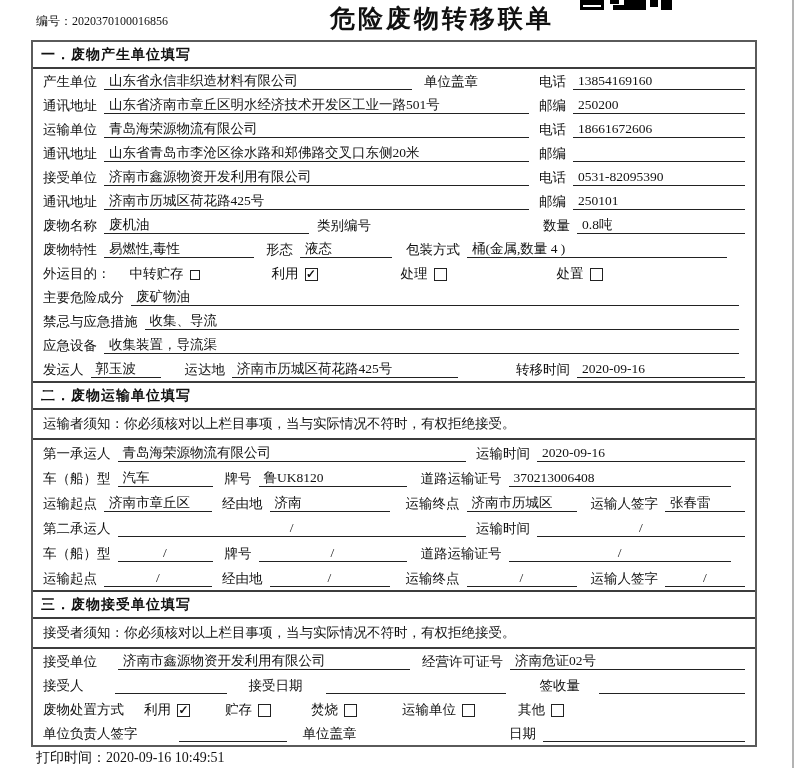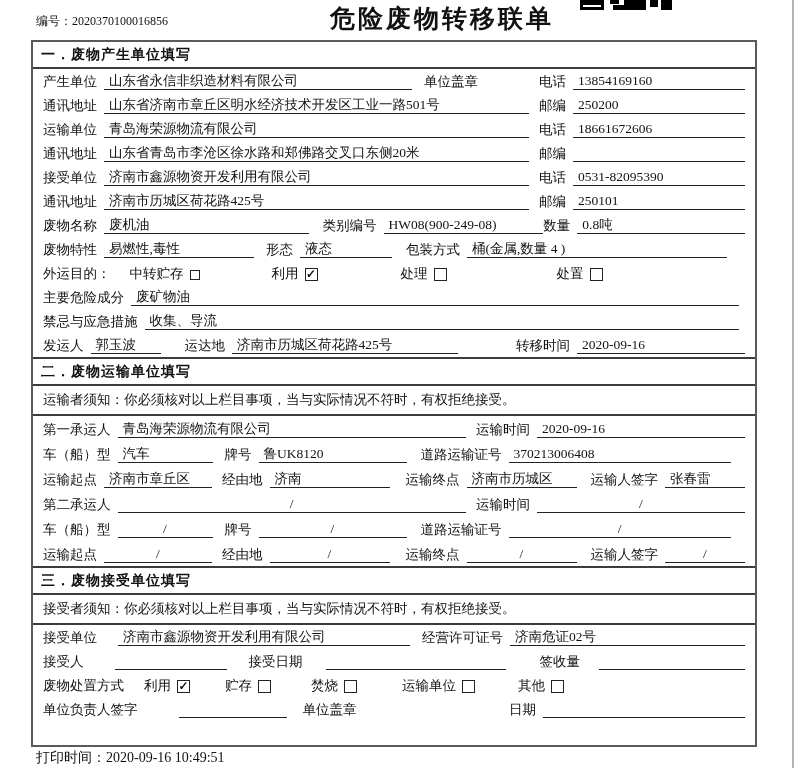--- a/index.html
+++ b/index.html
@@ -108,22 +108,21 @@
       <div class="row">
         <span class="lbl">通讯地址</span>
         <span class="val fl" style="margin-right:10px">济南市历城区荷花路425号</span>
         <span class="lbl">邮编</span>
         <span class="val" style="width:172px">250101</span>
       </div>
 
       <div class="row">
         <span class="lbl">废物名称</span>
         <span class="val" style="width:205px">废机油</span>
-        <span class="lbl" style="margin-left:14px">类别编号</span>
-        <span class="val" style="width:160px">HW08(900-249-08)</span>
+        <span class="lbl" style="margin-left:8px">类别编号</span>
         <span class="spacer"></span>
         <span class="lbl">数量</span>
         <span class="val" style="width:168px">0.8吨</span>
       </div>
 
       <div class="row">
         <span class="lbl">废物特性</span>
         <span class="val" style="width:150px">易燃性,毒性</span>
         <span class="lbl" style="margin-left:12px">形态</span>
         <span class="val" style="width:92px">液态</span>
@@ -154,20 +153,24 @@
       <div class="row">
         <span class="lbl">主要危险成分</span>
         <span class="val fl" style="margin-right:6px">废矿物油</span>
       </div>
 
       <div class="row">
         <span class="lbl">禁忌与应急措施</span>
         <span class="val fl" style="margin-right:6px">收集、导流</span>
       </div>
 
+      <div class="row">
+        <span class="lbl">应急设备</span>
+        <span class="val fl" style="margin-right:6px">收集装置，导流渠</span>
+      </div>
 
       <div class="row">
         <span class="lbl">发运人</span>
         <span class="val" style="width:70px">郭玉波</span>
         <span class="lbl" style="margin-left:24px">运达地</span>
         <span class="val" style="width:226px">济南市历城区荷花路425号</span>
         <span class="spacer"></span>
         <span class="lbl">转移时间</span>
         <span class="val" style="width:168px">2020-09-16</span>
       </div>

